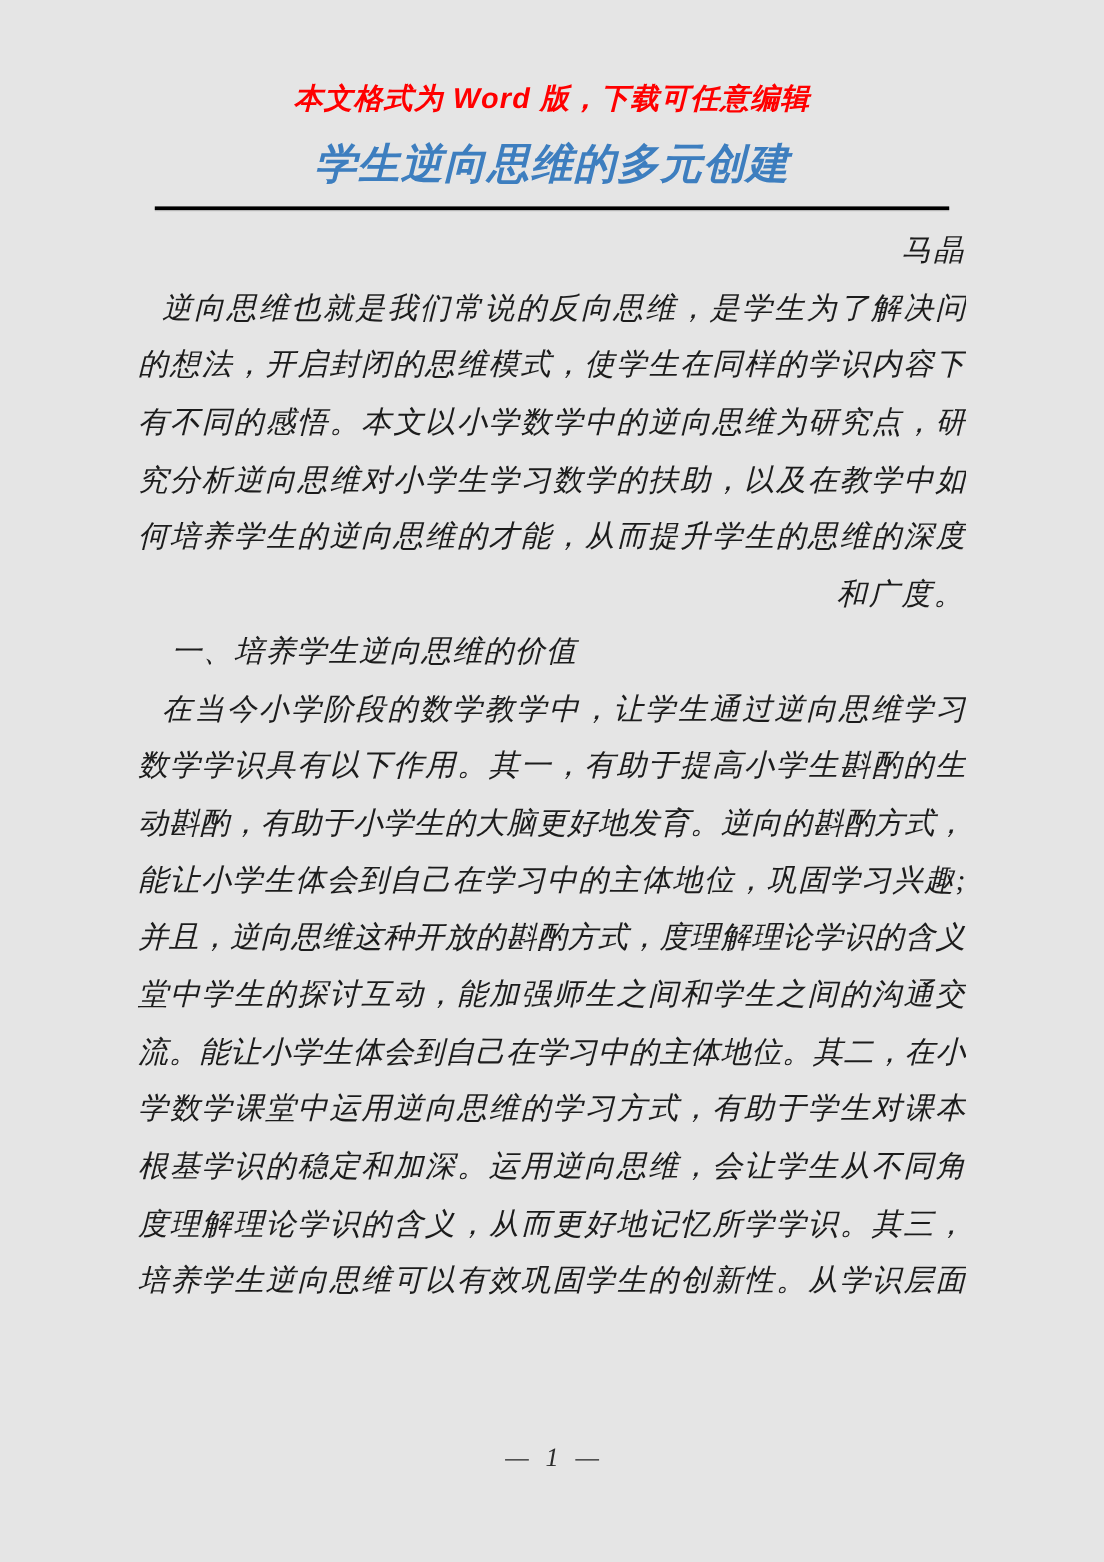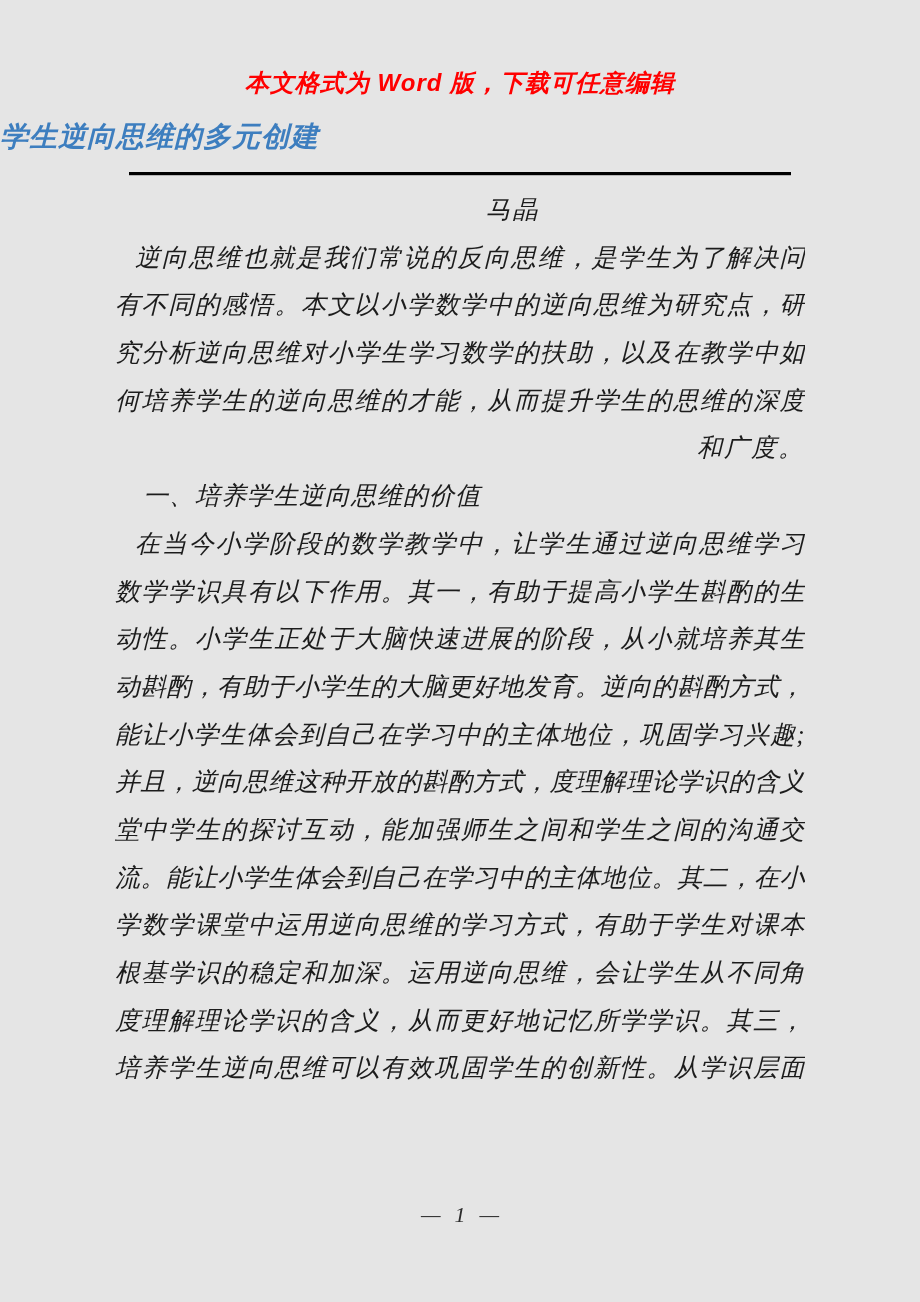--- a/index.html
+++ b/index.html
@@ -26,24 +26,24 @@
     font-weight: bold;
     font-size: 24px;
     letter-spacing: 1px;
     line-height: 26px;
   }
   .title {
     position: absolute;
     top: 116px;
     left: 0;
     right: 0;
-    text-align: left;
+    text-align: center;
     font-family: "Liberation Serif", "DejaVu Serif", serif;
     font-weight: bold;
-    font-size: 28px;
+    font-size: 35px;
     letter-spacing: 1px;
     line-height: 42px;
   }
   .rule {
     position: absolute;
     top: 172px;
     left: 129px;
     width: 662px;
     height: 3px;
     background: #000000;
@@ -75,21 +75,21 @@
   .line.end {
     text-align: right;
     letter-spacing: 2px;
   }
   .line.heading {
     text-align: left;
     padding-left: 28px;
     letter-spacing: 1px;
   }
   .line.author {
-    text-align: center;
+    text-align: right;
     padding-left: 105px;
     letter-spacing: 2px;
   }
   .footer {
     position: absolute;
     top: 1200px;
     left: 0;
     right: 0;
     text-align: center;
     font-size: 22px;
@@ -104,28 +104,28 @@
 <div id="page">
   <div class="header" style="color: rgb(255, 0, 0);">本文格式为 Word 版，下载可任意编辑</div>
 
   <div class="title" style="color: rgb(61, 126, 191);">学生逆向思维的多元创建</div>
 
   <div class="rule"></div>
 
   <div class="body">
       <div class="line author">马晶</div>
       <div class="line first">逆向思维也就是我们常说的反向思维，是学生为了解决问</div>
+      <div class="line cont">的想法，开启封闭的思维模式，使学生在同样的学识内容下</div>
       <div class="line cont">有不同的感悟。本文以小学数学中的逆向思维为研究点，研</div>
       <div class="line cont">究分析逆向思维对小学生学习数学的扶助，以及在教学中如</div>
       <div class="line cont">何培养学生的逆向思维的才能，从而提升学生的思维的深度</div>
       <div class="line end">和广度。</div>
       <div class="line heading">一、培养学生逆向思维的价值</div>
       <div class="line first">在当今小学阶段的数学教学中，让学生通过逆向思维学习</div>
       <div class="line cont">数学学识具有以下作用。其一，有助于提高小学生斟酌的生</div>
-      <div class="line cont">动性。小学生正处于大脑快速进展的阶段，从小就培养其生</div>
       <div class="line cont">动斟酌，有助于小学生的大脑更好地发育。逆向的斟酌方式，</div>
       <div class="line cont">能让小学生体会到自己在学习中的主体地位，巩固学习兴趣;</div>
       <div class="line cont">并且，逆向思维这种开放的斟酌方式，度理解理论学识的含义</div>
       <div class="line cont">堂中学生的探讨互动，能加强师生之间和学生之间的沟通交</div>
       <div class="line cont">流。能让小学生体会到自己在学习中的主体地位。其二，在小</div>
       <div class="line cont">学数学课堂中运用逆向思维的学习方式，有助于学生对课本</div>
       <div class="line cont">根基学识的稳定和加深。运用逆向思维，会让学生从不同角</div>
       <div class="line cont">度理解理论学识的含义，从而更好地记忆所学学识。其三，</div>
       <div class="line cont">培养学生逆向思维可以有效巩固学生的创新性。从学识层面</div>
     </div>

